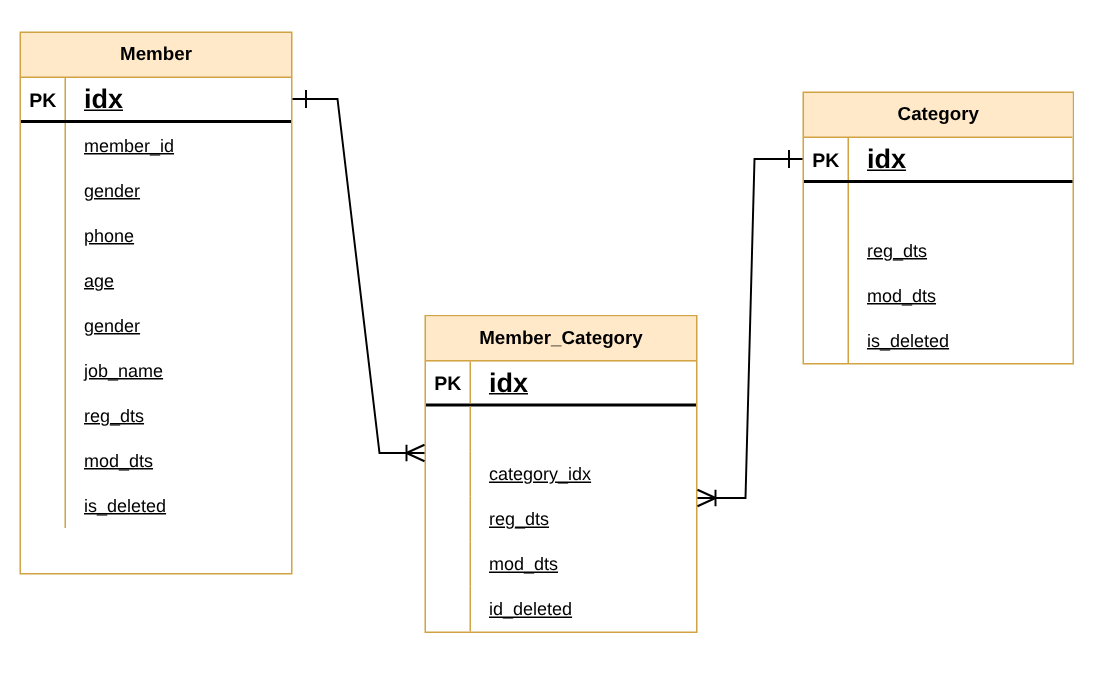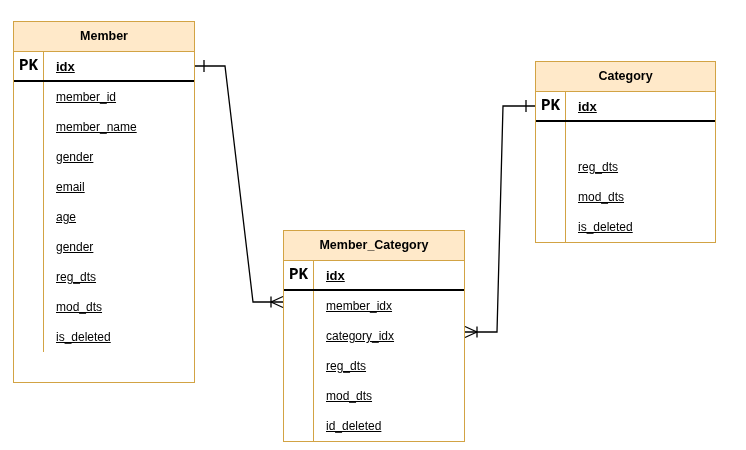--- a/index.html
+++ b/index.html
@@ -11,26 +11,26 @@
   .connectors { position: absolute; left: 0; top: 0; width: 746px; height: 450px;
                 pointer-events: none; z-index: 5; }
 
   .er-table { position: absolute; background: #ffffff; border: 1px solid #d2a344; z-index: 2; }
   .tbl-header { height: 30px; line-height: 29px; text-align: center; font-weight: bold;
                 font-size: 12.5px; background: #ffe9c9; border-bottom: 1px solid #d2a344; }
   .row { display: flex; height: 30px; align-items: stretch; font-size: 12px; }
   .row.pk-row { border-bottom: 2px solid #000000; height: 30px; }
   .pk-cell { width: 30px; flex: 0 0 30px; border-right: 1px solid #d2a344;
              display: flex; align-items: center; justify-content: center; }
-  .pk-label { font-weight: bold; font-size: 16px; font-family: Liberation Mono, monospace; }
+  .pk-label { font-weight: bold; font-size: 13px; }
   .field-cell { flex: 1; display: flex; align-items: center; padding-left: 12px; text-decoration: underline; }
-  .pk-field { font-weight: bold; text-decoration: underline; font-size: 13px; }
+  .pk-field { font-weight: bold; text-decoration: underline; font-size: 18px; }
 
   .t-member          { left: 13px;  top: 21px;  width: 182px; height: 362px; }
-  .t-member-category { left: 283px; top: 230px; width: 182px; height: 212px; }
+  .t-member-category { left: 283px; top: 210px; width: 182px; height: 212px; }
   .t-category        { left: 535px; top: 61px;  width: 181px; height: 182px; }
 
   svg line, svg polyline { stroke: #000000; stroke-width: 1.3; fill: none; }
 </style>
 </head>
 <body>
 
 <div class="canvas">
 
   <svg class="connectors" viewBox="0 0 746 450" xmlns="http://www.w3.org/2000/svg">
@@ -61,37 +61,37 @@
     <div class="row pk-row">
       <div class="pk-cell pk-label">PK</div>
       <div class="field-cell pk-field">idx</div>
     </div>
     <div class="row">
       <div class="pk-cell"></div>
       <div class="field-cell">member_id</div>
     </div>
     <div class="row">
       <div class="pk-cell"></div>
-      <div class="field-cell">member_name</div>
-    </div>
-    <div class="row">
-      <div class="pk-cell"></div>
       <div class="field-cell">gender</div>
     </div>
     <div class="row">
       <div class="pk-cell"></div>
-      <div class="field-cell">email</div>
+      <div class="field-cell">phone</div>
     </div>
     <div class="row">
       <div class="pk-cell"></div>
       <div class="field-cell">age</div>
     </div>
     <div class="row">
       <div class="pk-cell"></div>
       <div class="field-cell">gender</div>
+    </div>
+    <div class="row">
+      <div class="pk-cell"></div>
+      <div class="field-cell">job_name</div>
     </div>
     <div class="row">
       <div class="pk-cell"></div>
       <div class="field-cell">reg_dts</div>
     </div>
     <div class="row">
       <div class="pk-cell"></div>
       <div class="field-cell">mod_dts</div>
     </div>
     <div class="row">
@@ -101,21 +101,20 @@
   </div>
 
   <div class="er-table t-member-category">
     <div class="tbl-header">Member_Category</div>
     <div class="row pk-row">
       <div class="pk-cell pk-label">PK</div>
       <div class="field-cell pk-field">idx</div>
     </div>
     <div class="row">
       <div class="pk-cell"></div>
-      <div class="field-cell">member_idx</div>
     </div>
     <div class="row">
       <div class="pk-cell"></div>
       <div class="field-cell">category_idx</div>
     </div>
     <div class="row">
       <div class="pk-cell"></div>
       <div class="field-cell">reg_dts</div>
     </div>
     <div class="row">

